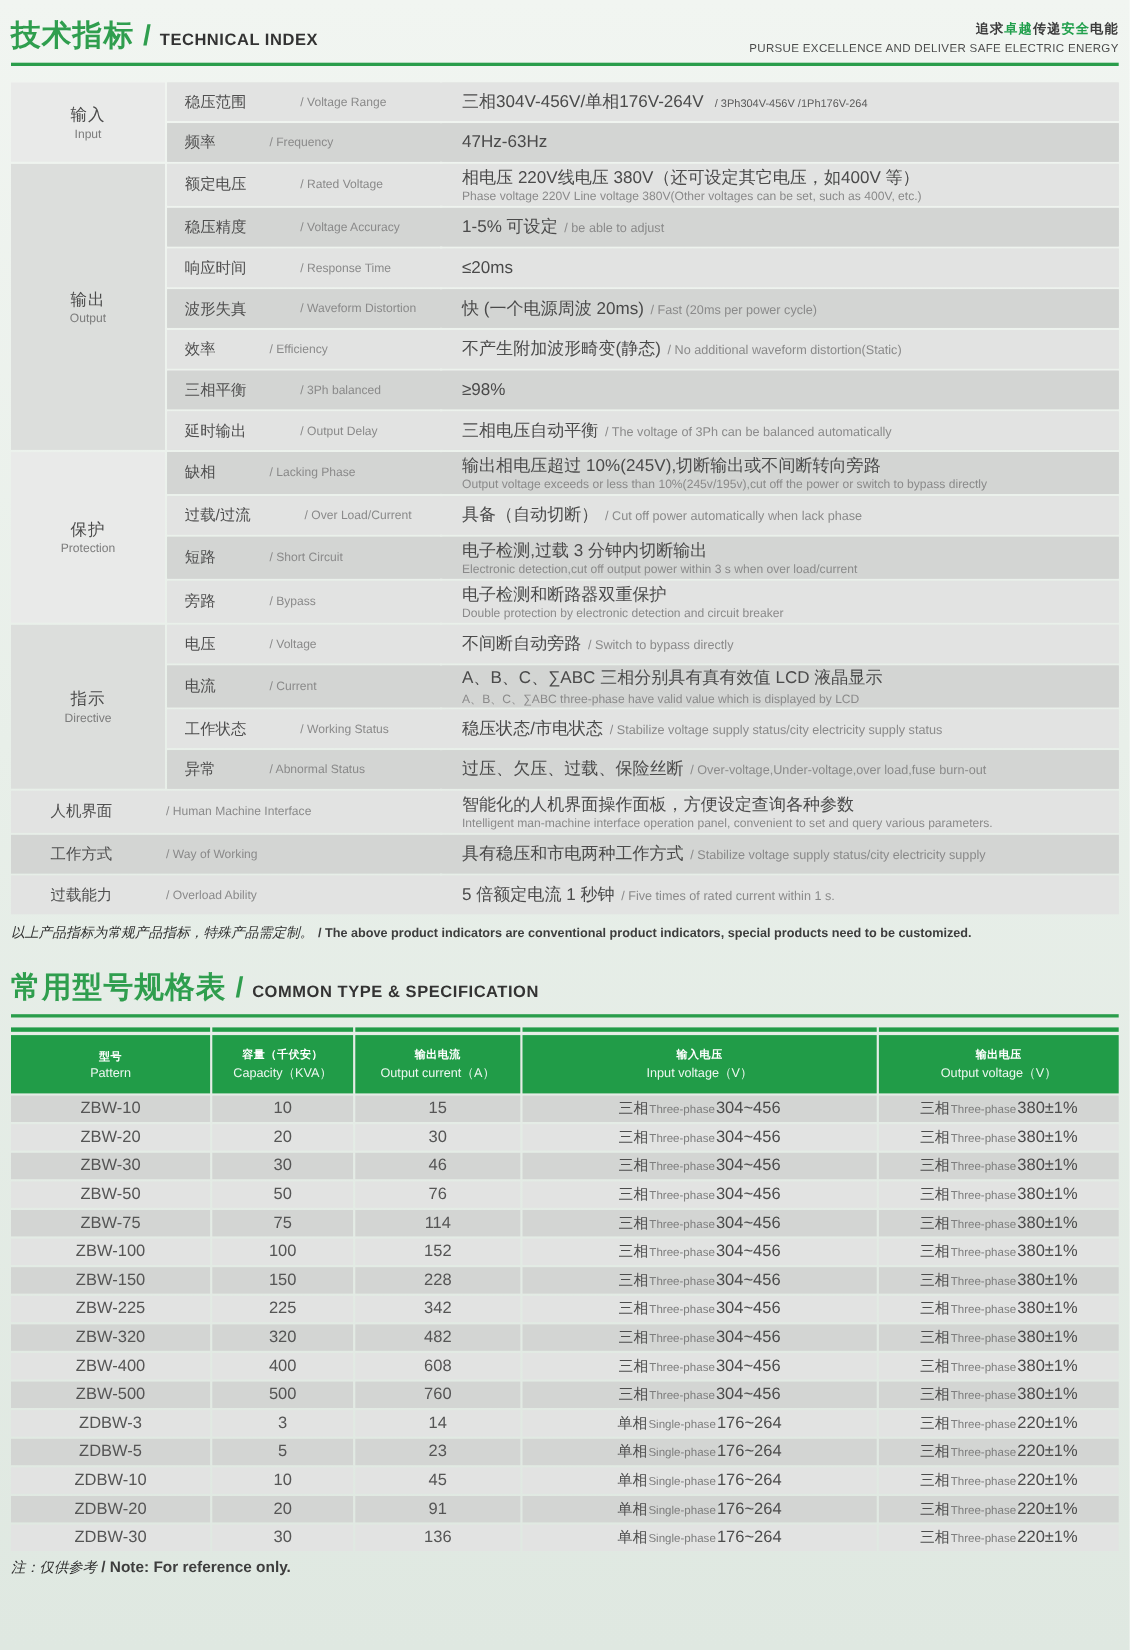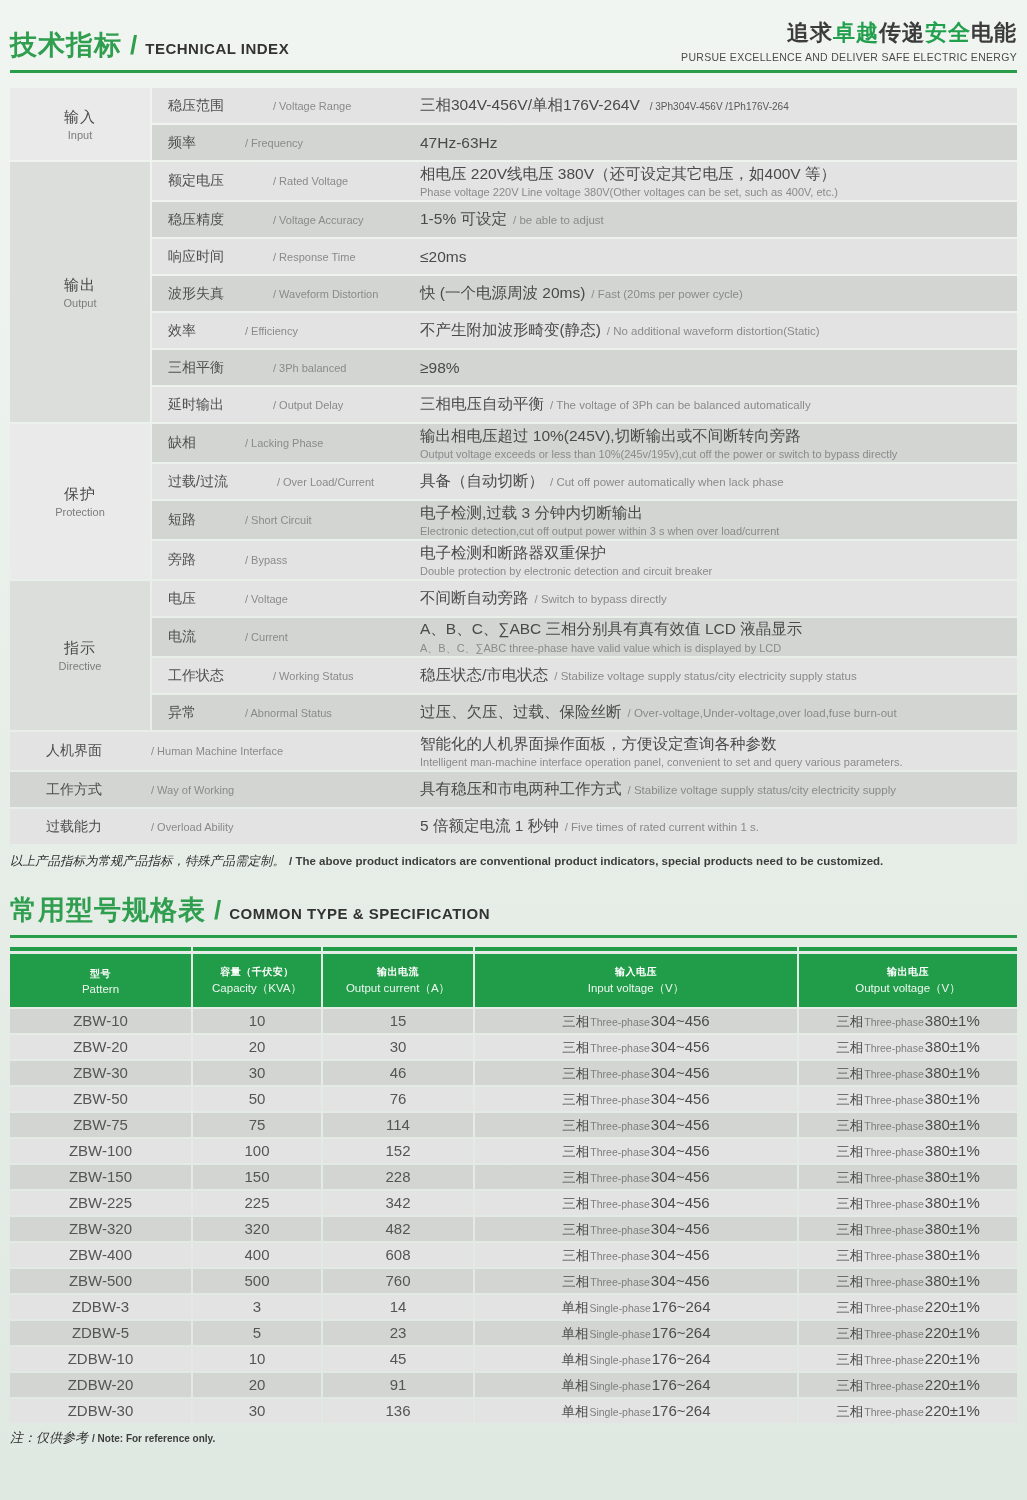--- a/index.html
+++ b/index.html
@@ -12,21 +12,21 @@
   }
   .page { width:1007px; margin:0 10px; padding-top:10px; }
 
   
   .hdr { display:flex; justify-content:space-between; align-items:flex-end; }
   .sec-title { display:flex; align-items:baseline; gap:8px; }
   .sec-title .cn { font-size:27px; font-weight:800; color:#2f9e4e; letter-spacing:1px; }
   .sec-title .slash { font-size:26px; font-weight:800; color:#2f9e4e; }
   .sec-title .en { font-size:15px; font-weight:700; color:#333; letter-spacing:.5px; }
   .slogan { text-align:right; padding-top:8px; }
-  .slogan-cn { font-size:22px; font-weight:700; color:#3c3c3c; letter-spacing:1px; }
+  .slogan-cn { font-size:12px; font-weight:700; color:#3c3c3c; letter-spacing:1px; }
   .slogan-cn .g { color:#22a04d; }
   .slogan-en { font-size:10.5px; color:#4c4c4c; letter-spacing:.3px; margin-top:3px; }
 
   .green-rule { height:3px; background:#2a9d4b; margin-top:7px; }
 
   
   .t1 { margin-top:15px; display:flex; flex-direction:column; gap:2px; }
   .t1-group { display:flex; gap:2px; }
   .t1-gcell { width:140px; flex:none; display:flex; flex-direction:column; align-items:center; justify-content:center; }
   .t1-gcell .cn { font-size:15px; color:#4a4a4a; letter-spacing:1px; }
@@ -64,21 +64,21 @@
   .t2 .hbox .cn { color:#ffffff; font-size:10px; font-weight:700; letter-spacing:.5px; }
   .t2 .hbox .en { color:rgba(255,255,255,.92); font-size:11.5px; margin-top:2px; }
   .t2 .cell { height:24px; display:flex; align-items:baseline; justify-content:center; padding-top:3px; }
   .t2 .cell.num { font-size:15px; color:#555; }
   .t2 .cell .ph-cn { font-size:13.5px; color:#4c4c4c; }
   .t2 .cell .ph-en { font-size:10.5px; color:#7d7d7d; margin:0 1px; }
   .t2 .cell .ph-val { font-size:15px; color:#4c4c4c; }
 
   .foot-note { margin-top:6px; display:flex; align-items:baseline; }
   .foot-note .cn { font-family:"Liberation Serif","DejaVu Serif",serif; font-style:italic; font-size:13px; color:#2f2f2f; }
-  .foot-note .en { font-size:10px; font-weight:700; color:#3d3d3d; margin-left:4px; }
+  .foot-note .en { font-size:14px; font-weight:700; color:#3d3d3d; margin-left:4px; }
 </style>
 </head>
 <body>
 
 <div class="page">
 
   <div class="hdr">
     <div class="sec-title">
       <span class="cn">技术指标</span>
       <span class="slash">/</span>

